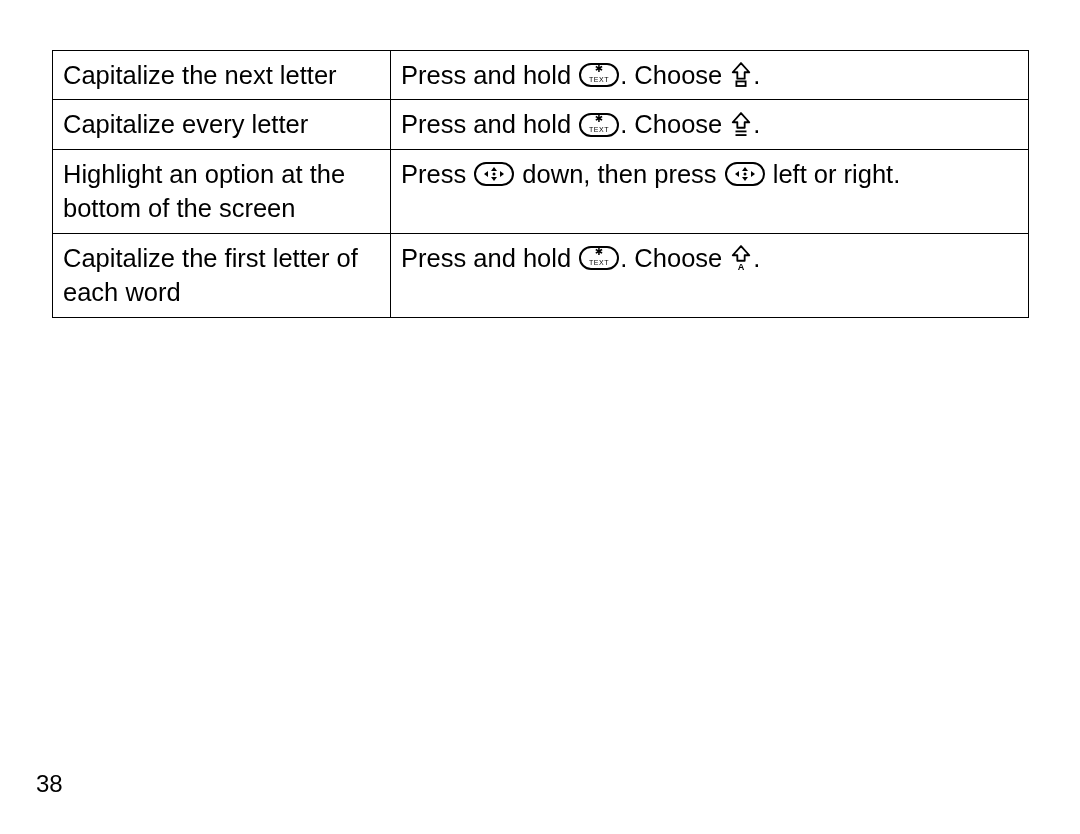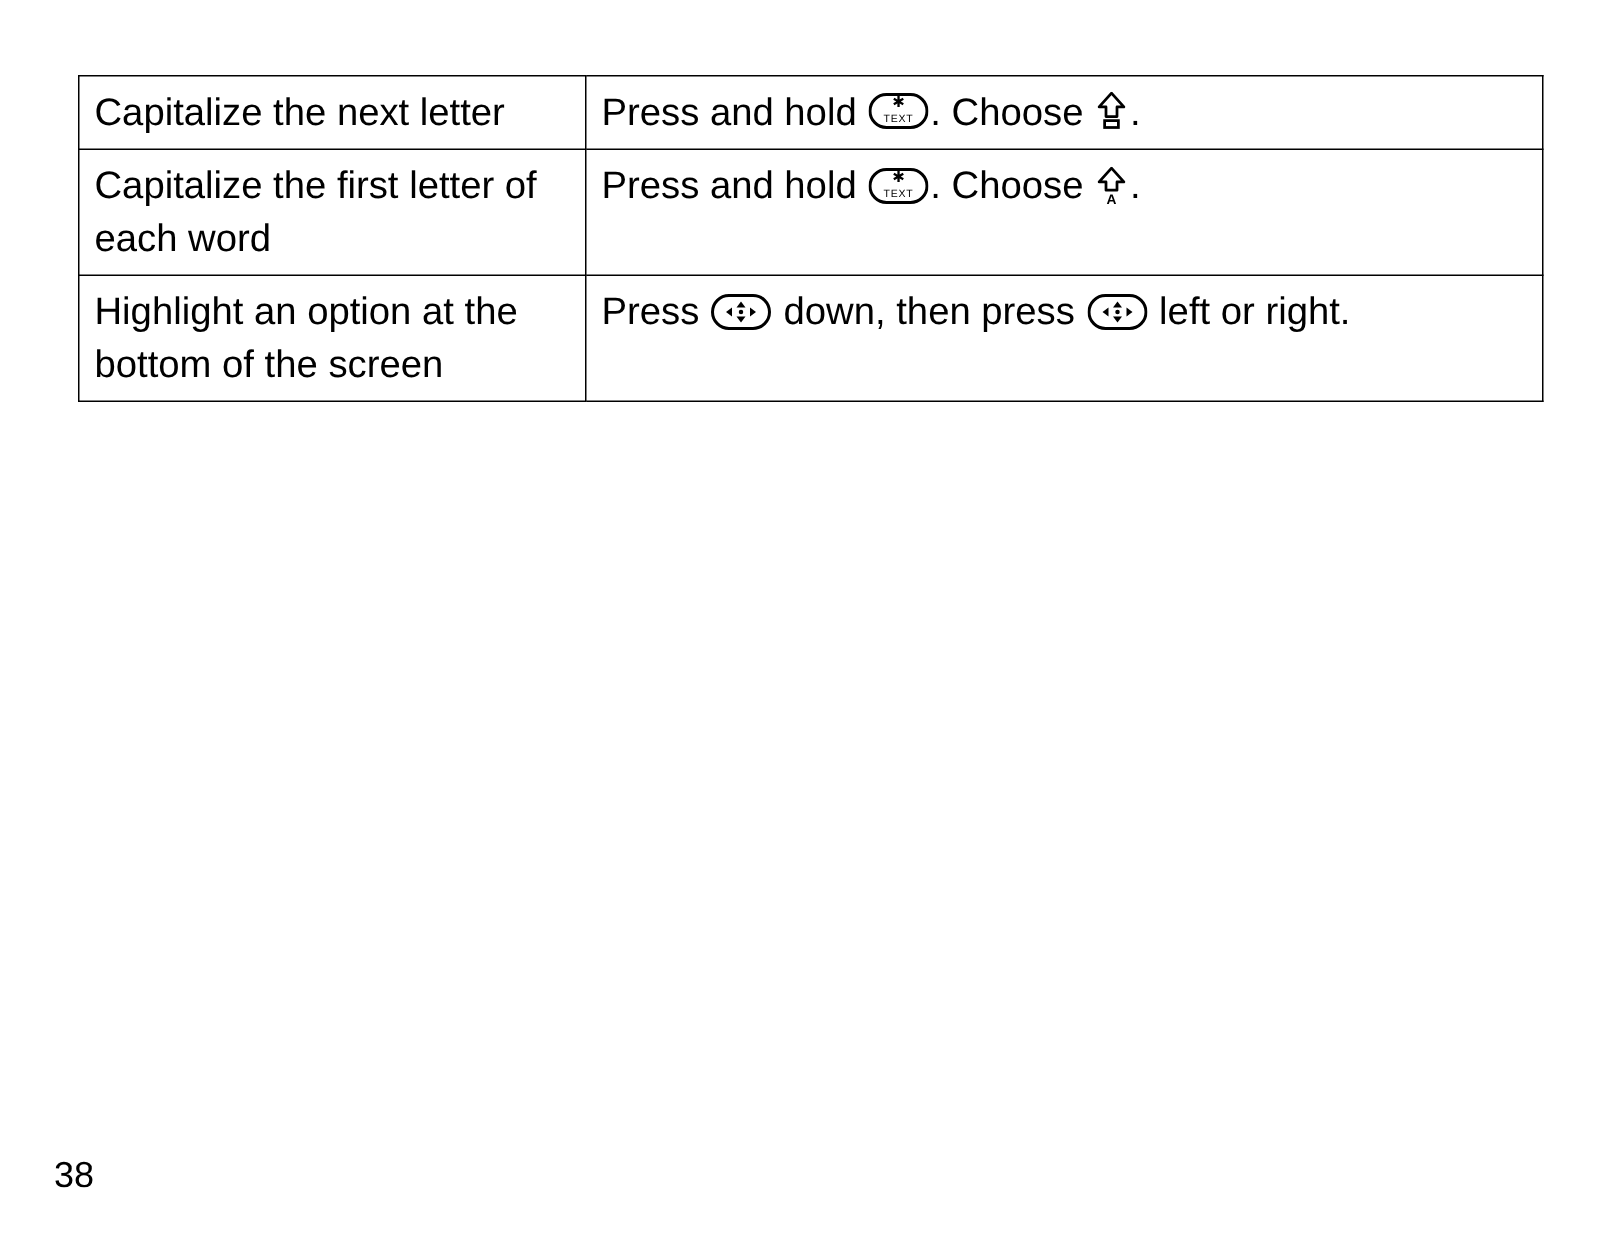--- a/index.html
+++ b/index.html
@@ -102,34 +102,42 @@
   <tbody id="tbody">
         <tr>
           <td>Capitalize the next letter</td>
           <td><span>Press and hold </span><span class="icon"><svg width="40" height="24">
                 <use href="#text-key-icon"></use>
               </svg></span><span>. Choose </span><span class="icon"><svg width="22" height="26">
                 <use href="#shift-next-icon"></use>
               </svg></span><span>.</span></td>
         </tr>
         <tr>
-          <td>Capitalize the first letter of each word</td>
+          <td>Capitalize every letter</td>
           <td><span>Press and hold </span><span class="icon"><svg width="40" height="24">
                 <use href="#text-key-icon"></use>
               </svg></span><span>. Choose </span><span class="icon"><svg width="22" height="26">
-                <use href="#shift-word-icon"></use>
+                <use href="#shift-all-icon"></use>
               </svg></span><span>.</span></td>
         </tr>
         <tr>
           <td>Highlight an option at the bottom of the screen</td>
           <td><span>Press </span><span class="icon"><svg width="40" height="24">
                 <use href="#nav-key-icon"></use>
               </svg></span><span> down, then press </span><span class="icon"><svg width="40" height="24">
                 <use href="#nav-key-icon"></use>
               </svg></span><span> left or right.</span></td>
+        </tr>
+        <tr>
+          <td>Capitalize the first letter of each word</td>
+          <td><span>Press and hold </span><span class="icon"><svg width="40" height="24">
+                <use href="#text-key-icon"></use>
+              </svg></span><span>. Choose </span><span class="icon"><svg width="22" height="26">
+                <use href="#shift-word-icon"></use>
+              </svg></span><span>.</span></td>
         </tr>
       </tbody>
 </table>
 
 <div class="footer">
   <span>38</span>
 </div>
 
 </div>
 

